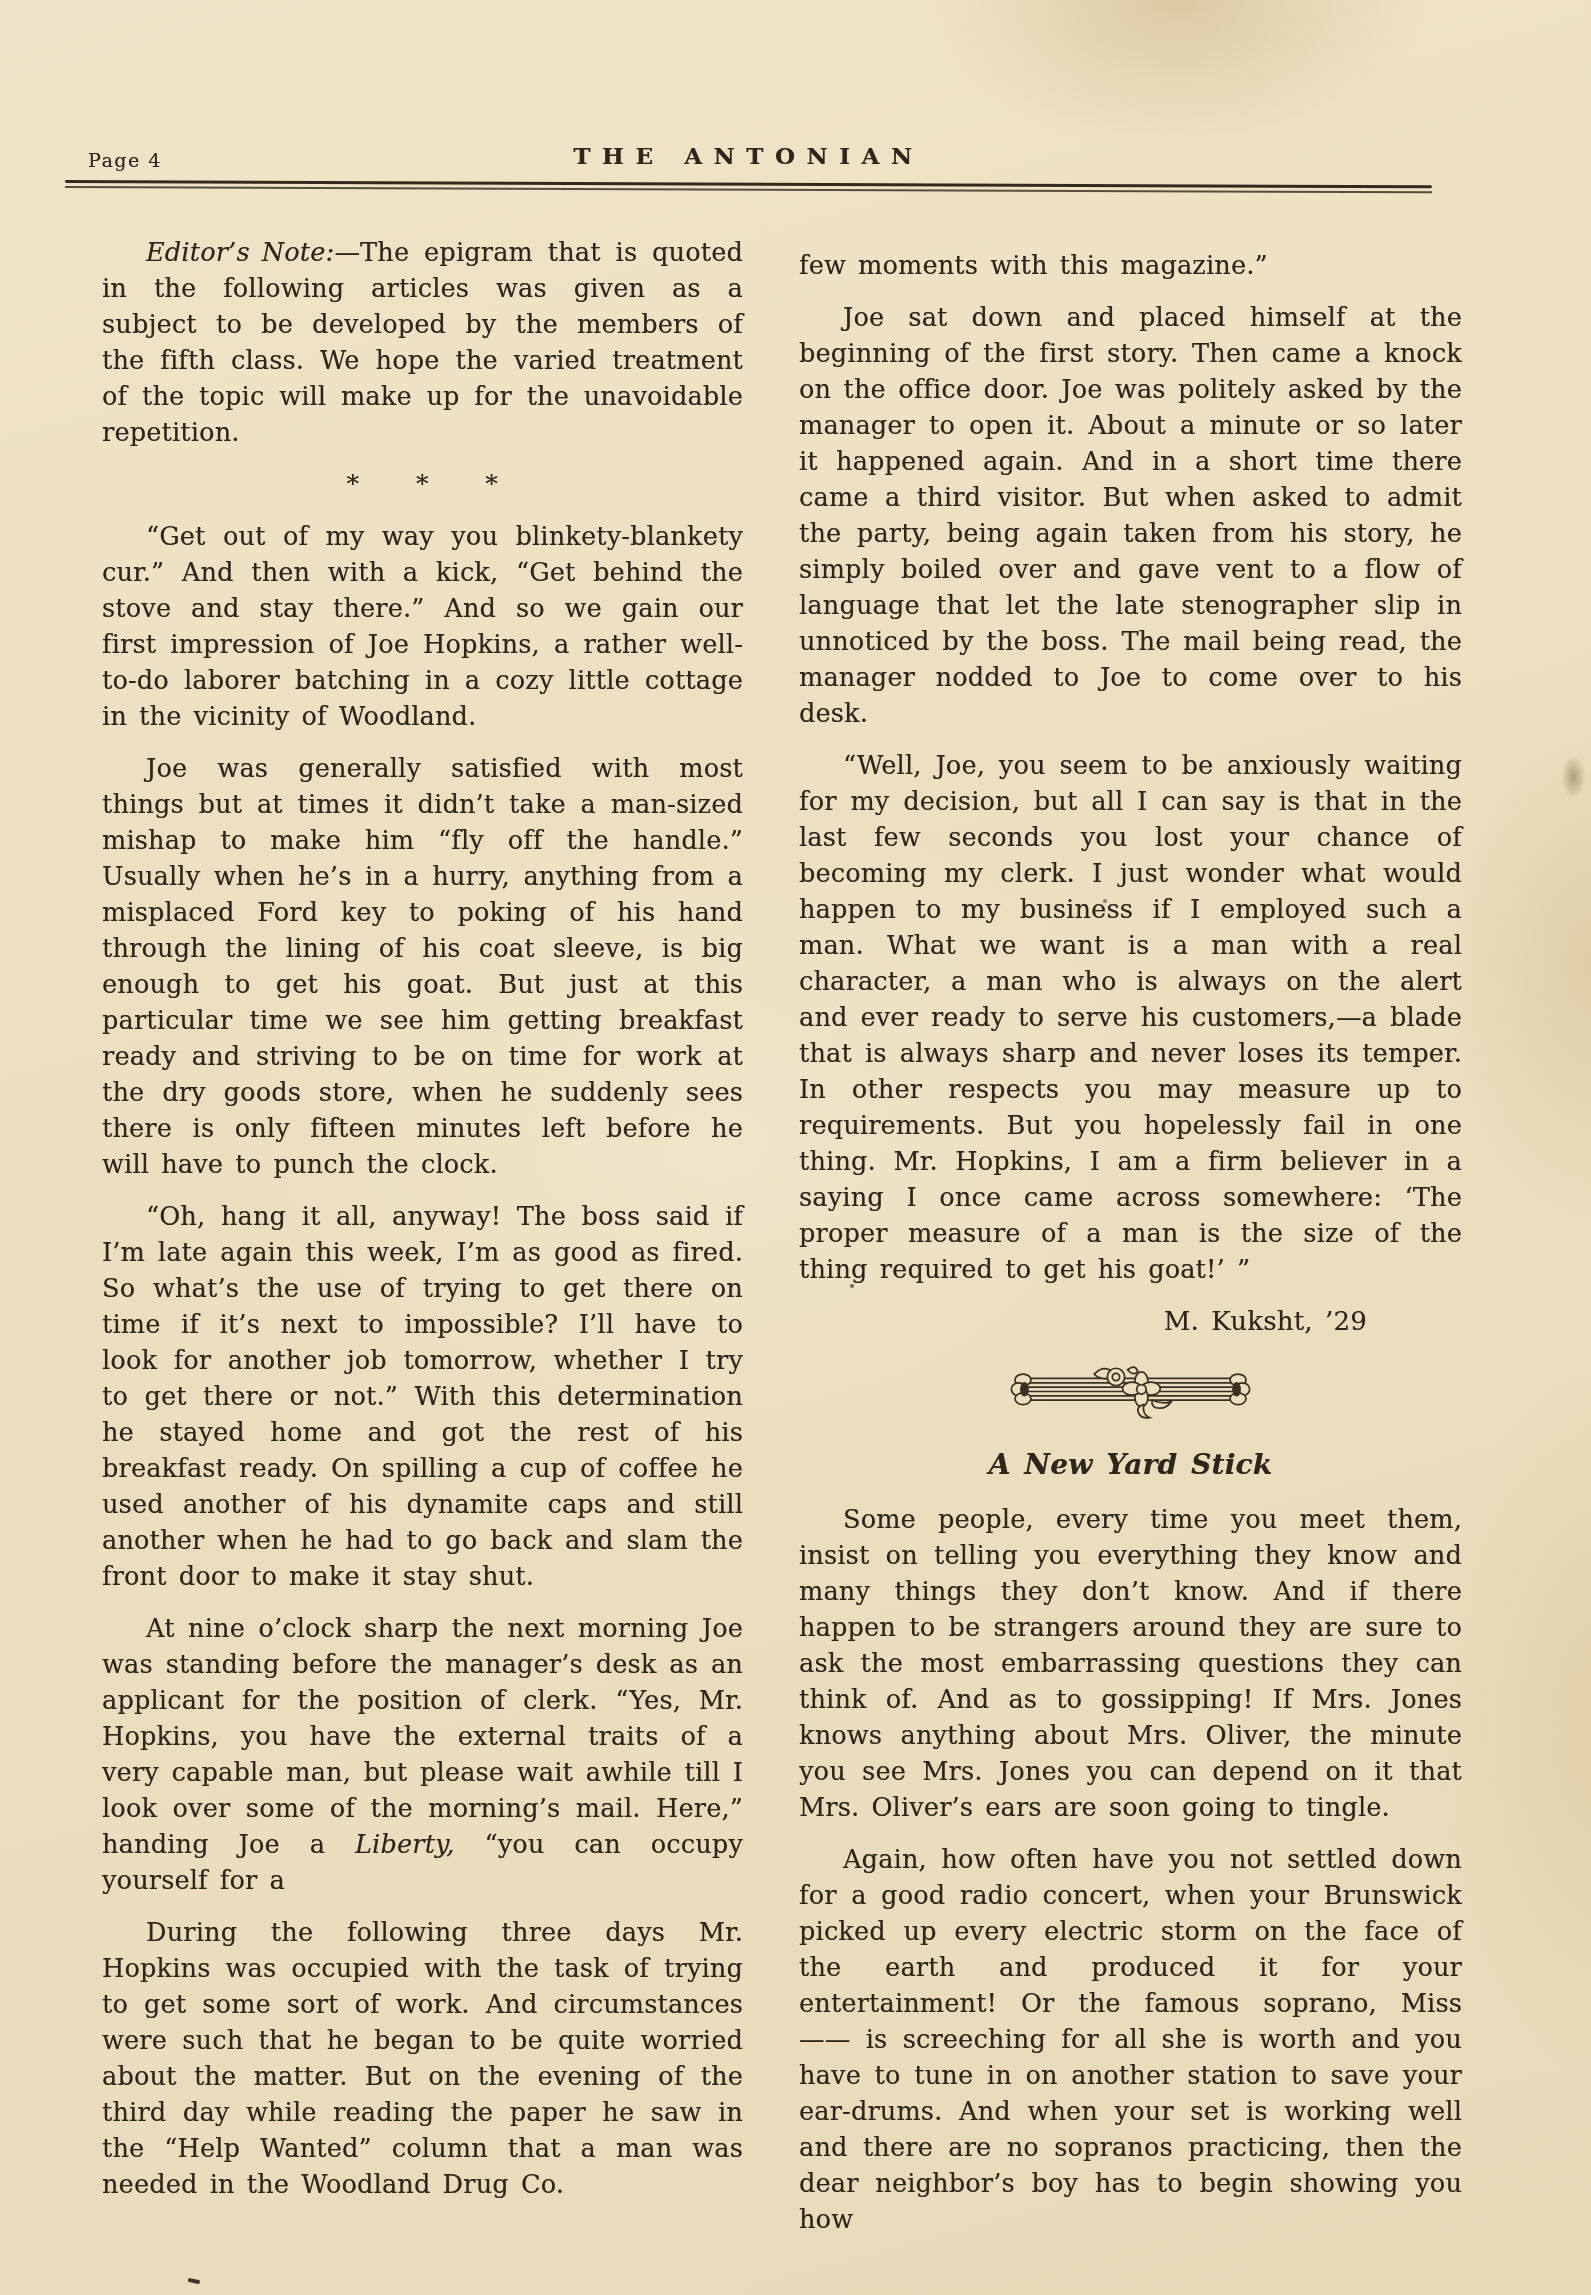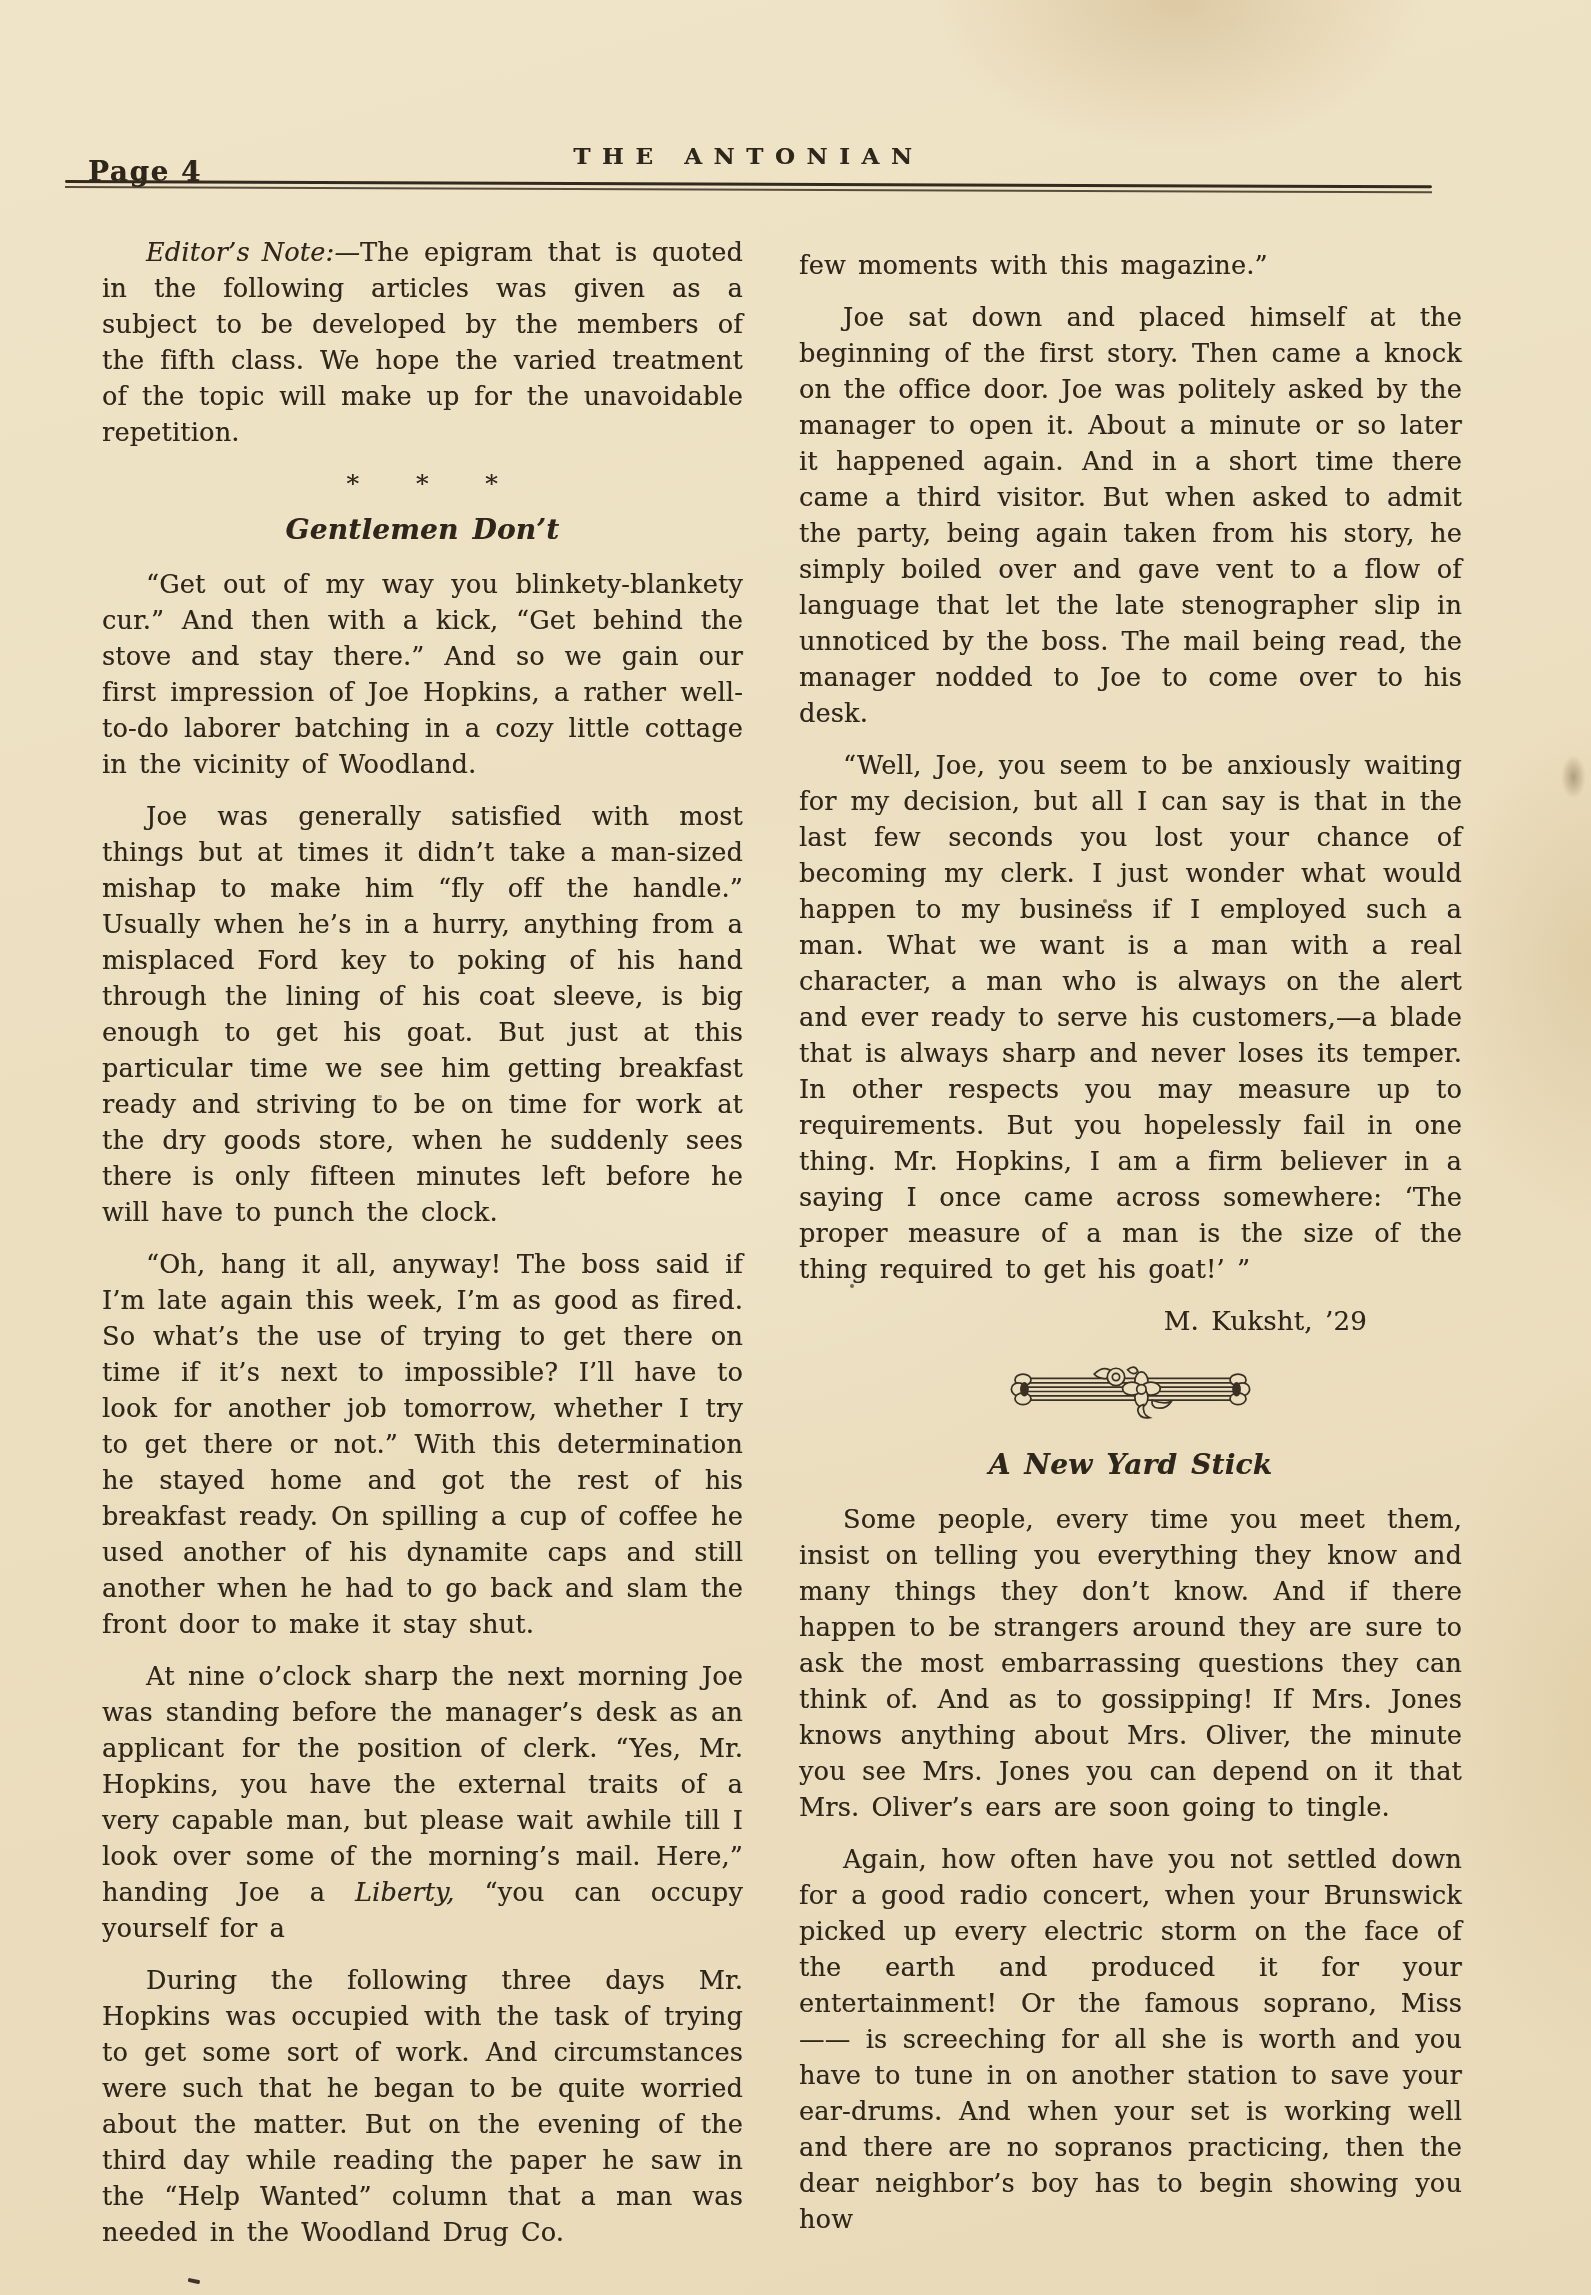--- a/index.html
+++ b/index.html
@@ -14,21 +14,21 @@
       radial-gradient(ellipse 378px 233px at 74% 0%, rgba(199,170,122,0.45), rgba(199,170,122,0) 65%),
       radial-gradient(ellipse 218px 378px at 100% 42%, rgba(196,165,112,0.30), rgba(196,165,112,0) 70%),
       radial-gradient(ellipse 247px 509px at 101% 75%, rgba(205,175,120,0.28), rgba(205,175,120,0) 70%),
       radial-gradient(ellipse 655px 473px at 45% 50%, rgba(255,250,235,0.22), rgba(255,250,235,0) 75%),
       linear-gradient(165deg, #f0e4c8 0%, #ecdfc0 45%, #e8dab9 100%);
   }
   .ink { text-shadow: 0.3px 0.4px 0.6px rgba(47,38,27,0.5); }
 
   
   .header { position:absolute; left:65px; top:131px; width:1367px; height:45px; }
-  .page-num { position:absolute; left:23px; top:24px; font-size:28px; font-weight:bold; letter-spacing:1.5px; }
+  .page-num { position:absolute; left:23px; top:18px; font-size:19px; font-weight:normal; letter-spacing:1.5px; }
   .masthead { position:absolute; left:0; right:0; top:11px; text-align:center;
               font-size:23px; font-weight:bold; letter-spacing:11.6px; }
   .rule { position:absolute; left:65px; top:180px; width:1367px;
           transform:rotate(0.22deg); transform-origin:left center; }
   .rule .l1 { height:2.9px; background:#332a1f; border-radius:1.5px; }
   .rule .l2 { height:1.5px; background:#3a3125; margin-top:3.6px; opacity:.85; }
 
   
   .col { position:absolute; font-size:25.5px; line-height:36px; text-align:justify;
          word-spacing:0.15em; letter-spacing:0.2px; }
@@ -76,21 +76,20 @@
     <div class="l1"></div>
       <div class="l2"></div>
   </div>
 
   <div class="col col-left ink">
 
     <p class="noindent"><span class="it" style="text-indent:44px; display:inline-block;">Editor’s Note:—</span><span>The epigram that is quoted in the following articles was given as a subject to be developed by the members of the fifth class.  We hope the varied treatment of the topic will make up for the unavoidable repetition.</span></p>
 
     <div class="sep">* * *</div>
 
-    <div class="story-title">Gentlemen Don’t</div>
 
     <p>“Get out of my way you blinkety-blankety cur.”  And then with a kick, “Get behind the stove and stay there.”  And so we gain our first impression of Joe Hopkins, a rather well-to-do laborer batching in a cozy little cottage in the vicinity of Woodland.</p>
     <p>Joe was generally satisfied with most things but at times it didn’t take a man-sized mishap to make him “fly off the handle.”  Usually when he’s in a hurry, anything from a misplaced Ford key to poking of his hand through the lining of his coat sleeve, is big enough to get his goat.  But just at this particular time we see him getting breakfast ready and striving to be on time for work at the dry goods store, when he suddenly sees there is only fifteen minutes left before he will have to punch the clock.</p>
     <p>“Oh, hang it all, anyway!  The boss said if I’m late again this week, I’m as good as fired.  So what’s the use of trying to get there on time if it’s next to impossible?  I’ll have to look for another job tomorrow, whether I try to get there or not.”  With this determination he stayed home and got the rest of his breakfast ready.  On spilling a cup of coffee he used another of his dynamite caps and still another when he had to go back and slam the front door to make it stay shut.</p>
     <p><span>At nine o’clock sharp the next morning Joe was standing before the manager’s desk as an applicant for the position of clerk.  “Yes, Mr. Hopkins, you have the external traits of a very capable man, but please wait awhile till I look over some of the morning’s mail.  Here,” handing Joe a </span><span class="it">Liberty,</span><span> “you can occupy yourself for a</span></p>
 
     <p>During the following three days Mr. Hopkins was occupied with the task of trying to get some sort of work.  And circumstances were such that he began to be quite worried about the matter.  But on the evening of the third day while reading the paper he saw in the “Help Wanted” column that a man was needed in the Woodland Drug Co.</p>
   </div>
 
   <div class="col col-right ink">

